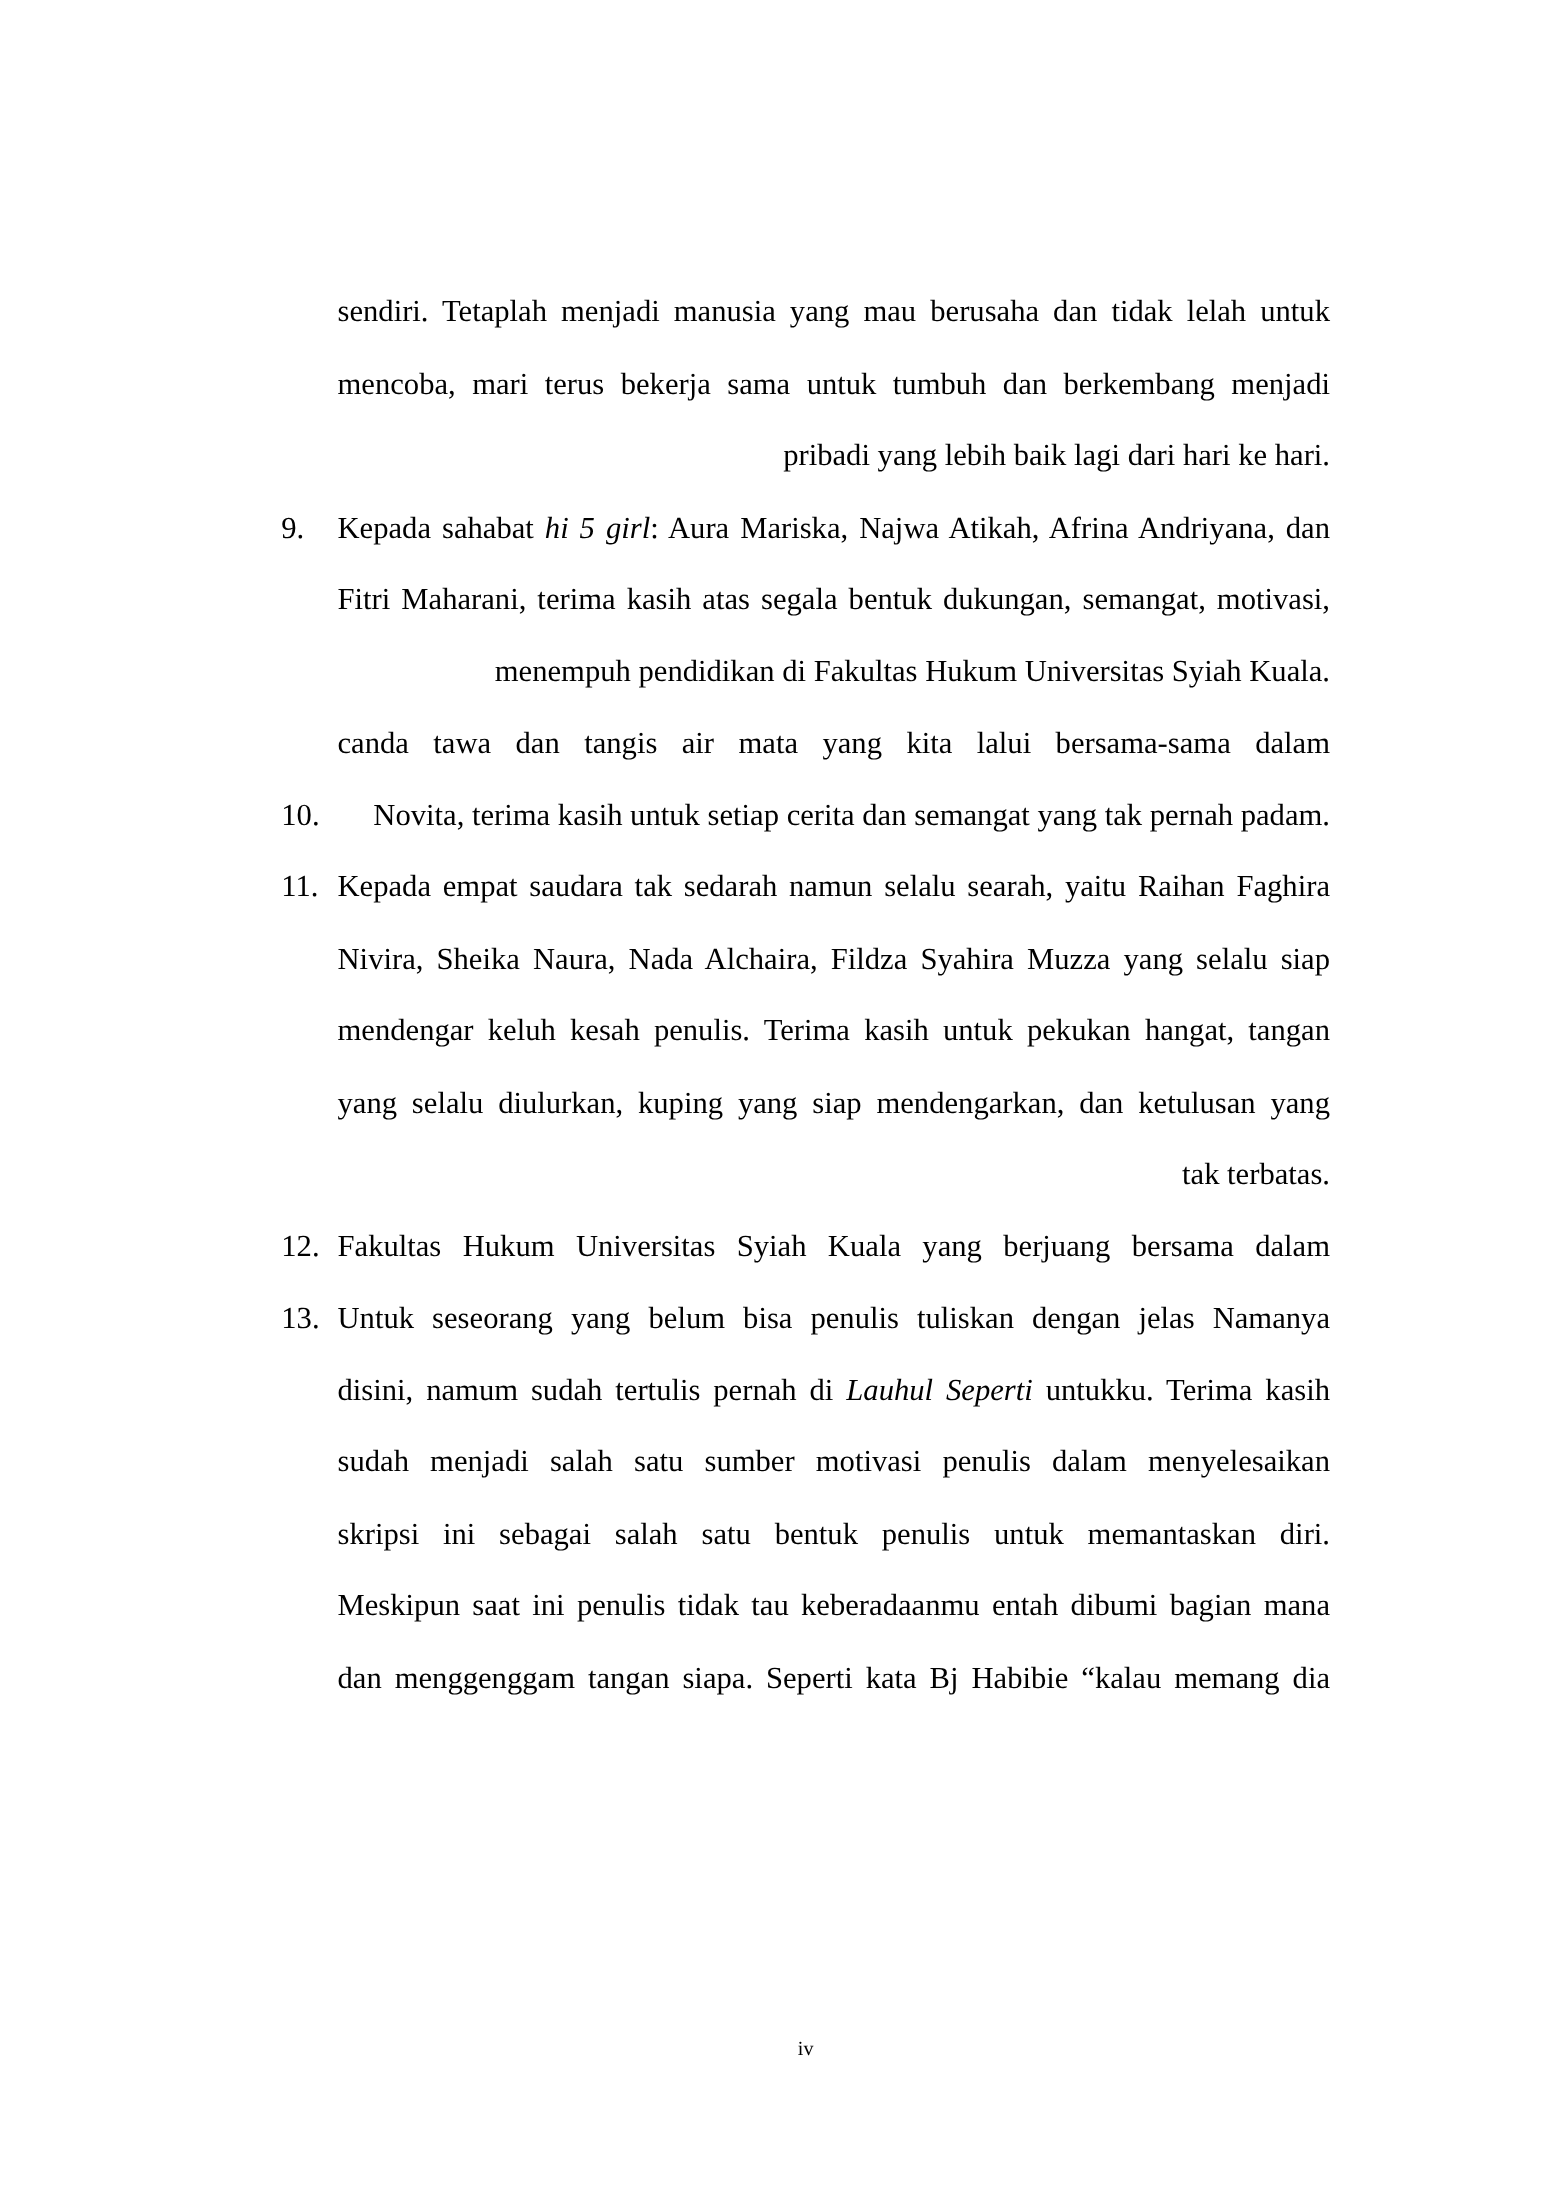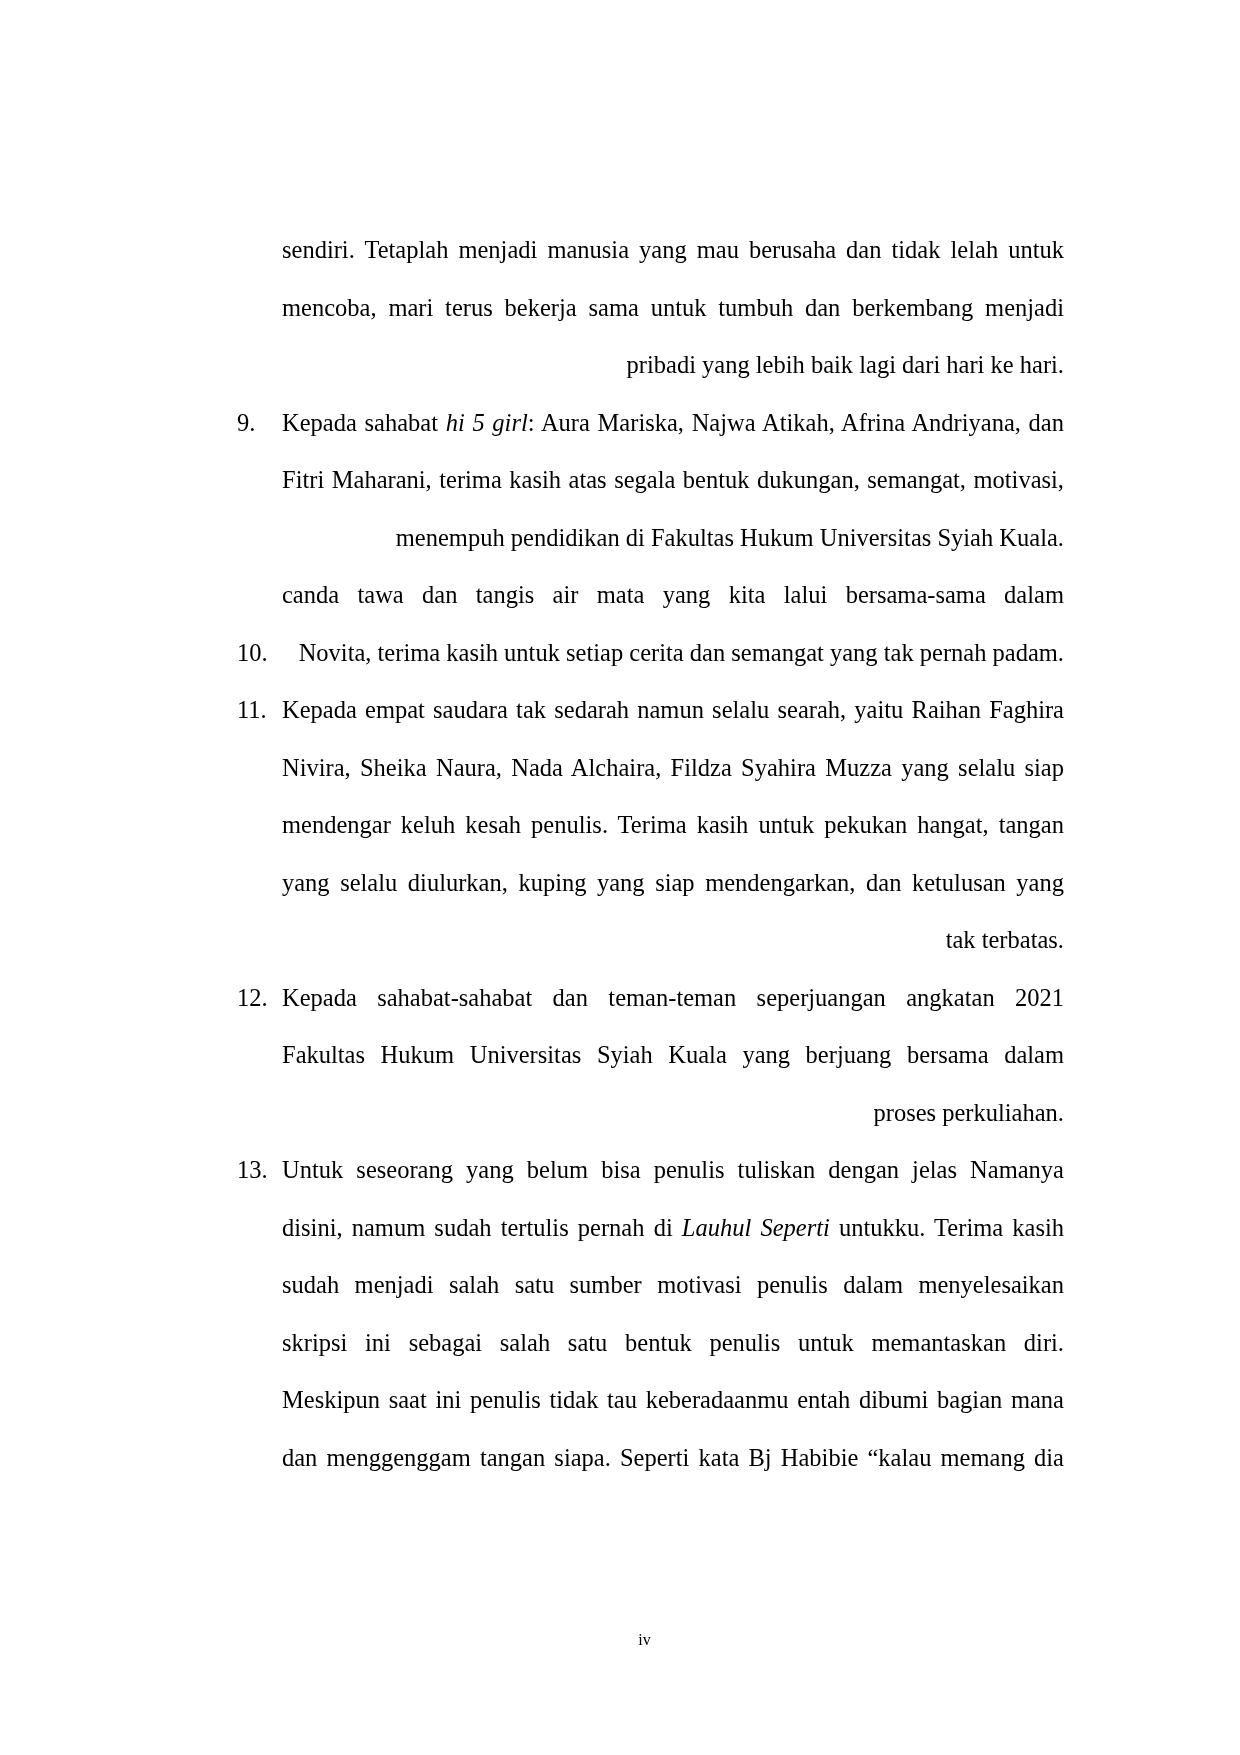--- a/index.html
+++ b/index.html
@@ -21,21 +21,20 @@
     position: absolute;
     left: 225px;
     top: 221px;
     width: 839px;
     font-size: 24.5px;
     line-height: 57.5px;
   }
   .block {
     position: relative;
     padding-left: 45px;
-    margin-left: 12px;
   }
   .block .num {
     position: absolute;
     left: 0;
     top: 0;
     line-height: 57.5px;
   }
   .line {
     text-align: right;
     word-spacing: normal;
@@ -81,23 +80,21 @@
       <div class="block">
         <span class="num">11.</span>
         <div class="line just"><span>Kepada empat saudara tak sedarah namun selalu searah, yaitu Raihan Faghira</span></div>
         <div class="line just"><span>Nivira, Sheika Naura, Nada Alchaira, Fildza Syahira Muzza yang selalu siap</span></div>
         <div class="line just"><span>mendengar keluh kesah penulis. Terima kasih untuk pekukan hangat, tangan</span></div>
         <div class="line just"><span>yang selalu diulurkan, kuping yang siap mendengarkan, dan ketulusan yang</span></div>
         <div class="line"><span>tak terbatas.</span></div>
       </div>
       <div class="block">
         <span class="num">12.</span>
-        <div class="line just"><span>Kepada sahabat-sahabat dan teman-teman seperjuangan angkatan 2021</span></div>
         <div class="line just"><span>Fakultas Hukum Universitas Syiah Kuala yang berjuang bersama dalam</span></div>
-        <div class="line"><span>proses perkuliahan.</span></div>
       </div>
       <div class="block">
         <span class="num">13.</span>
         <div class="line just"><span>Untuk seseorang yang belum bisa penulis tuliskan dengan jelas Namanya</span></div>
         <div class="line just"><span>disini, namum sudah tertulis pernah di </span><em>Lauhul Seperti</em><span> untukku. Terima kasih</span></div>
         <div class="line just"><span>sudah menjadi salah satu sumber motivasi penulis dalam menyelesaikan</span></div>
         <div class="line just"><span>skripsi ini sebagai salah satu bentuk penulis untuk memantaskan diri.</span></div>
         <div class="line just"><span>Meskipun saat ini penulis tidak tau keberadaanmu entah dibumi bagian mana</span></div>
         <div class="line just"><span>dan menggenggam tangan siapa. Seperti kata Bj Habibie “kalau memang dia</span></div>
       </div>

